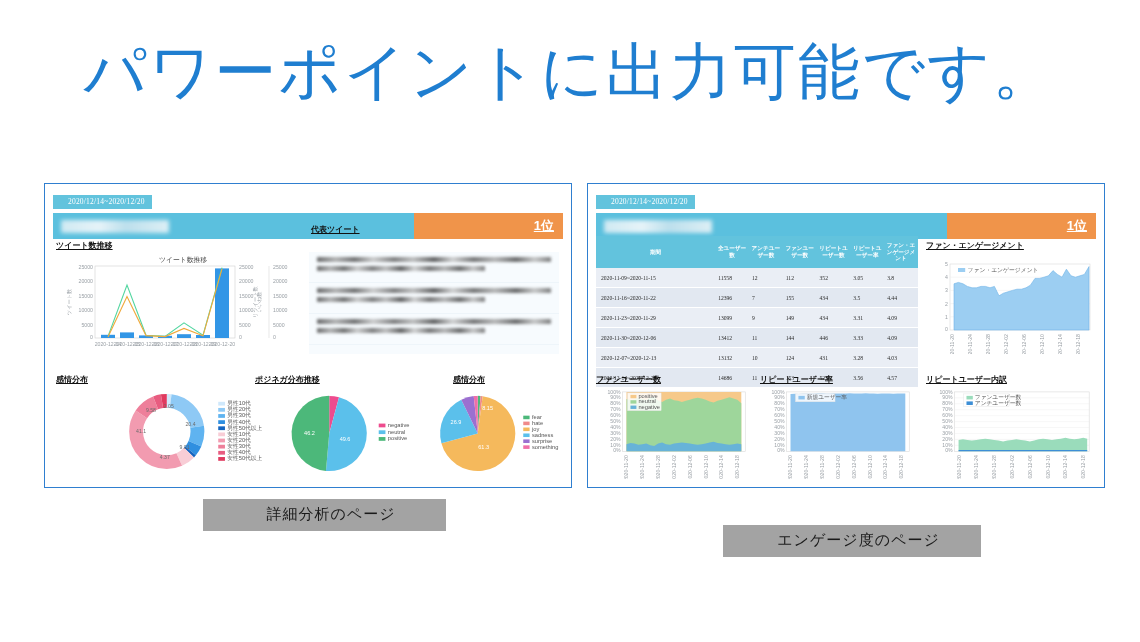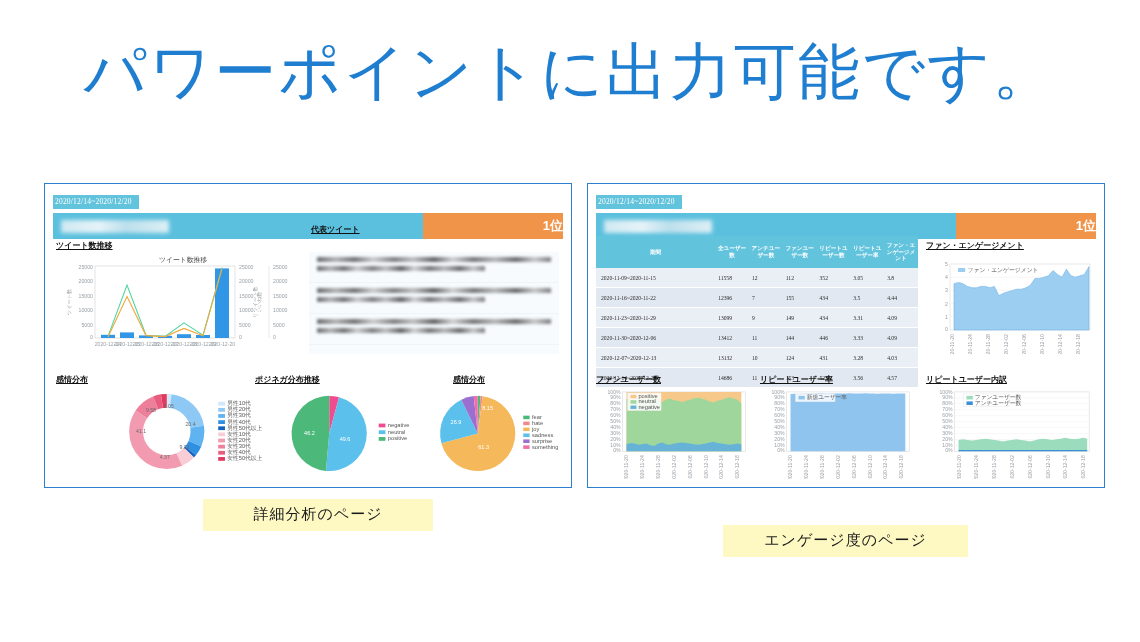--- a/index.html
+++ b/index.html
@@ -32,21 +32,21 @@
   #panel-left{left:44px;top:183px;width:528px;height:305px;}
   #panel-right{left:587px;top:183px;width:518px;height:305px;}
 
   .panel-inner{position:relative;width:100%;height:100%;padding:6px 8px;box-sizing:border-box;}
 
   .date-badge{
     display:inline-block;
     background:#62c3dd;
     color:#ffffff;
     font-size:7.5px;
-    padding:2px 7px 3px 2px;
+    padding:2px 7px 3px 15px;
     letter-spacing:.2px;
     font-family:"Liberation Serif",serif;
   }
   .rank-bar{
     margin-top:4px;
     height:26px;
     display:flex;
     align-items:stretch;
   }
   .rank-bar .bar-main{
@@ -61,20 +61,22 @@
     filter:blur(2px);
     border-radius:1px;
   }
   .rank-bar .bar-rank{
     background:#f0944a;
     width:140px;
     color:#ffffff;
     font-size:13px;
     font-weight:bold;
     display:flex;align-items:center;justify-content:flex-end;
+    padding-right:9px;
+    text-decoration:underline;
   }
   .sec-head{
     font-size:8px;
     font-weight:bold;
     color:#111;
     text-decoration:underline;
     letter-spacing:0px;
     white-space:nowrap;
   }
   
@@ -132,25 +134,25 @@
   #rp-head-newuser{position:absolute;left:172px;top:190px;}
   #rp-head-repeat{position:absolute;left:338px;top:190px;}
 
   #chart-posneg-trend{position:absolute;left:8px;top:200px;width:158px;height:95px;}
   #chart-newuser-trend{position:absolute;left:172px;top:200px;width:158px;height:95px;}
   #chart-repeat-breakdown{position:absolute;left:338px;top:200px;width:172px;height:95px;}
 
   
   .caption{
     position:absolute;
-    background:#fef9c3;
+    background:#a3a3a3;
     color:#1a1a1a;
     font-size:15px;
     text-align:center;
-    padding:6px 0 7px 0;
+    padding:6px 0 7px 13px;
     font-family:"DejaVu Sans",sans-serif;
     letter-spacing:1px;
   }
   #caption-left{left:203px;top:499px;width:230px;}
   #caption-right{left:723px;top:525px;width:245px;}
 
   svg{display:block;}
   .axis-txt{font-size:2.6px;fill:#9aa0a6;font-family:"Liberation Sans",sans-serif;}
   .lg-txt{font-size:2.9px;fill:#555;font-family:"Liberation Sans",sans-serif;}
   .mini-title{font-size:3.4px;fill:#444;font-family:"Liberation Sans",sans-serif;}

